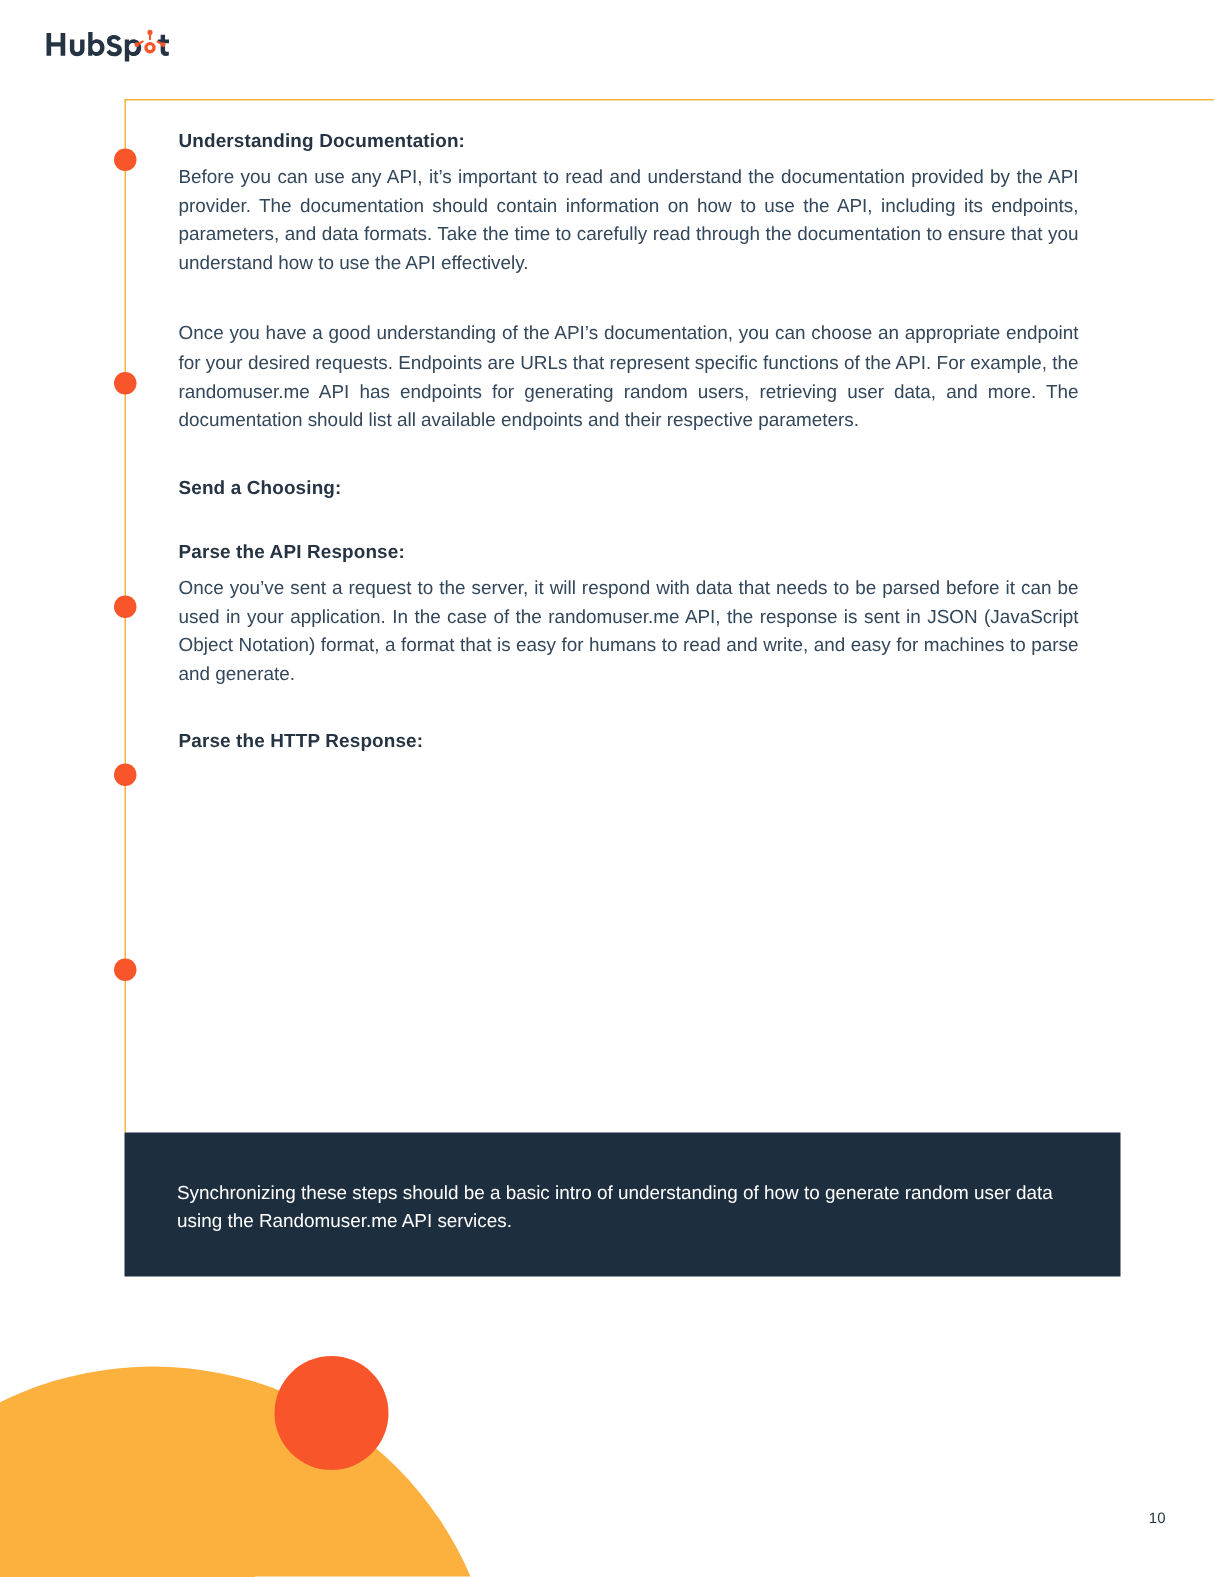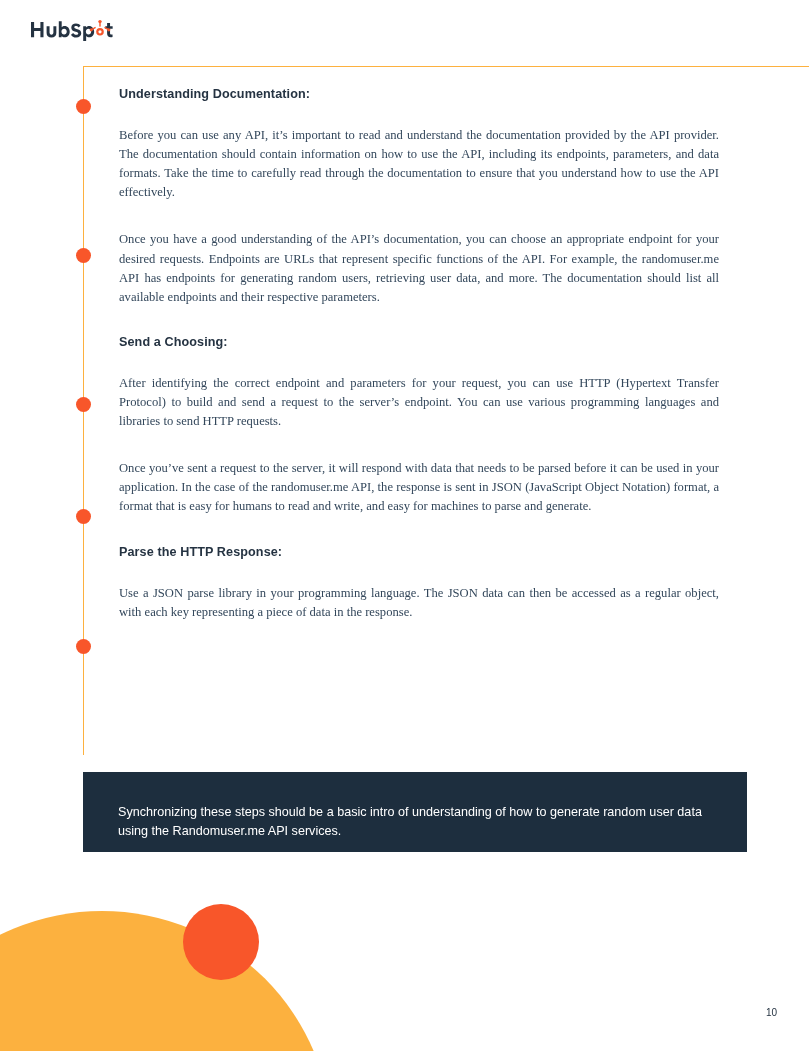--- a/index.html
+++ b/index.html
@@ -85,22 +85,21 @@
     color: #253342;
     letter-spacing: 0.1px;
     line-height: 1.2;
     margin: 0;
   }
   .section-body {
     font-size: 12.6px;
     color: #33475b;
     line-height: 19.1px;
     text-align: justify;
-    margin: 24px 0 0 0;
-    font-family: Liberation Serif, serif;
+    margin: 7px 0 0 0;
   }
   .sp-1 { margin-top: 0px; }
   .sp-2 { margin-top: 28px; }
   .sp-3 { margin-top: 28px; }
   .sp-4 { margin-top: 28px; }
   .sp-5 { margin-top: 28px; }
 
   
   .bullet {
     position: absolute;
@@ -109,23 +108,23 @@
     border-radius: 50%;
     background: #f8562a;
     left: 76px;
     z-index: 4;
   }
 
   
   .callout {
     position: absolute;
     left: 83px;
-    top: 772px;
+    top: 755px;
     width: 664px;
-    height: 80px;
+    height: 96px;
     box-sizing: border-box;
     background: #1d2e3e;
     z-index: 2;
   }
   .callout-text {
     position: absolute;
     left: 35px;
     top: 31px;
     width: 602px;
     font-size: 12.6px;
@@ -189,30 +188,29 @@
       <div class="section-heading">Understanding Documentation:</div>
       <p class="section-body">Before you can use any API, it’s important to read and understand the documentation provided by the API provider. The documentation should contain information on how to use the API, including its endpoints, parameters, and data formats. Take the time to carefully read through the documentation to ensure that you understand how to use the API effectively.</p>
     </div>
 
     <div class="section sp-2">
       <p class="section-body">Once you have a good understanding of the API’s documentation, you can choose an appropriate endpoint for your desired requests. Endpoints are URLs that represent specific functions of the API. For example, the randomuser.me API has endpoints for generating random users, retrieving user data, and more. The documentation should list all available endpoints and their respective parameters.</p>
     </div>
 
     <div class="section sp-3">
       <div class="section-heading">Send a Choosing:</div>
-      <p class="section-body">After identifying the correct endpoint and parameters for your request, you can use HTTP (Hypertext Transfer Protocol) to build and send a request to the server’s endpoint. You can use various programming languages and libraries to send HTTP requests.</p>
     </div>
 
     <div class="section sp-4">
+      <div class="section-heading">Parse the API Response:</div>
       <p class="section-body">Once you’ve sent a request to the server, it will respond with data that needs to be parsed before it can be used in your application. In the case of the randomuser.me API, the response is sent in JSON (JavaScript Object Notation) format, a format that is easy for humans to read and write, and easy for machines to parse and generate.</p>
     </div>
 
     <div class="section sp-5">
       <div class="section-heading">Parse the HTTP Response:</div>
-      <p class="section-body">Use a JSON parse library in your programming language. The JSON data can then be accessed as a regular object, with each key representing a piece of data in the response.</p>
     </div>
 
   </div>
 </div>
 
 <div class="bullet" style="top:99px"></div>
 <div class="bullet" style="top:248px"></div>
 <div class="bullet" style="top:397px"></div>
 <div class="bullet" style="top:509px"></div>
 <div class="bullet" style="top:639px"></div>

